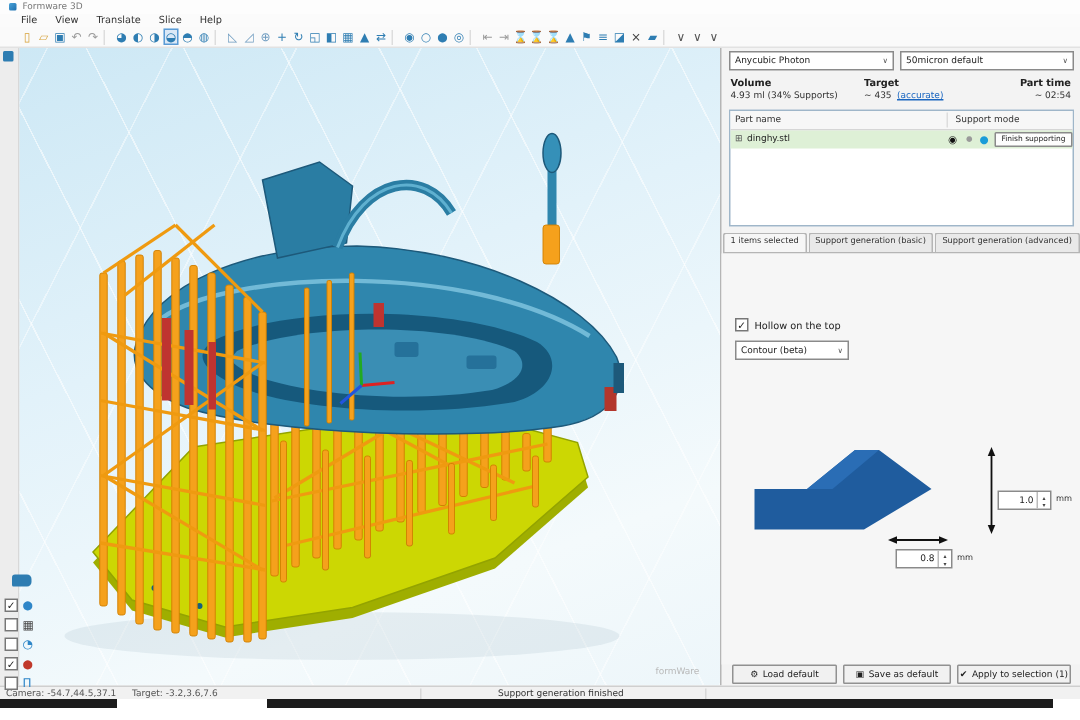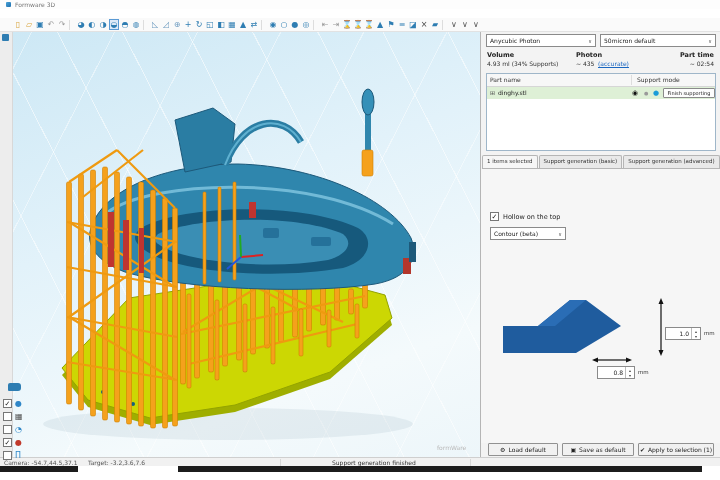--- a/index.html
+++ b/index.html
@@ -91,20 +91,27 @@
 </head>
 <body>
 
 <div class="stage">
 
   <div class="titlebar">
     <div class="title-ic"></div>
     <div class="title-tx">Formware 3D</div>
   </div>
 
+  <div class="menubar" id="menubar">
+      <span class="menu-item">File</span>
+      <span class="menu-item">View</span>
+      <span class="menu-item">Translate</span>
+      <span class="menu-item">Slice</span>
+      <span class="menu-item">Help</span>
+    </div>
 
   <div class="toolbar" id="toolbar">
       <span class="tb-icon" style="color: rgb(215, 163, 59);">▯</span>
       <span class="tb-icon" style="color: rgb(215, 163, 59);">▱</span>
       <span class="tb-icon" style="color: rgb(46, 125, 178);">▣</span>
       <span class="tb-icon" style="color: rgb(154, 154, 154);">↶</span>
       <span class="tb-icon" style="color: rgb(154, 154, 154);">↷</span>
       <span class="tb-sep"></span>
       <span class="tb-icon" style="color: rgb(46, 125, 178);">◕</span>
       <span class="tb-icon" style="color: rgb(46, 125, 178);">◐</span>
@@ -316,21 +323,21 @@
         <span>Anycubic Photon</span>
         <span class="dd-ch">∨</span>
       </div>
       <div class="dd" id="dd-profile" style="left:119px;top:2px;width:116px;">
         <span>50micron default</span>
         <span class="dd-ch">∨</span>
       </div>
 
       <div class="stat-label" style="left:6px;top:19px;">Volume</div>
       <div class="stat-val" style="left:6px;top:28px;">4.93 ml (34% Supports)</div>
-      <div class="stat-label" style="left:95px;top:19px;">Photon</div>
+      <div class="stat-label" style="left:95px;top:19px;">Target</div>
       <div class="stat-val" style="left:95px;top:28px;">~ 435</div>
       <div class="stat-val link" style="left:117px;top:28px;">(accurate)</div>
       <div class="stat-label" style="right:6px;top:19px;">Part time</div>
       <div class="stat-val" style="right:6px;top:28px;">~ 02:54</div>
 
       <div class="parts">
         <div class="parts-head">
           <span style="position:absolute;left:3px;top:2px;">Part name</span>
           <div class="ph-sep"></div>
           <span style="position:absolute;left:150px;top:2px;">Support mode</span>

